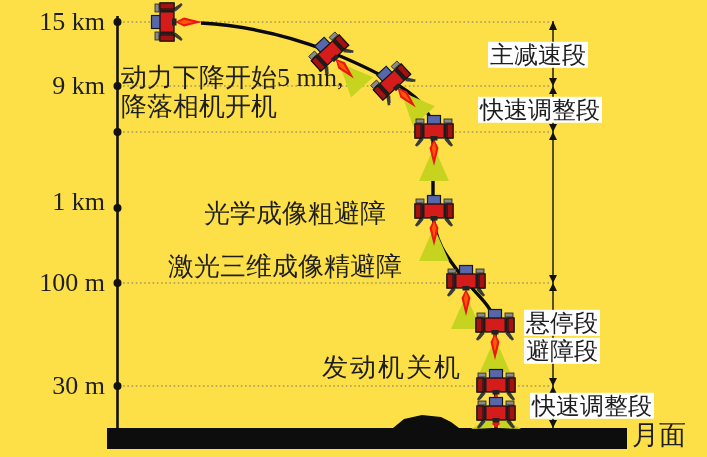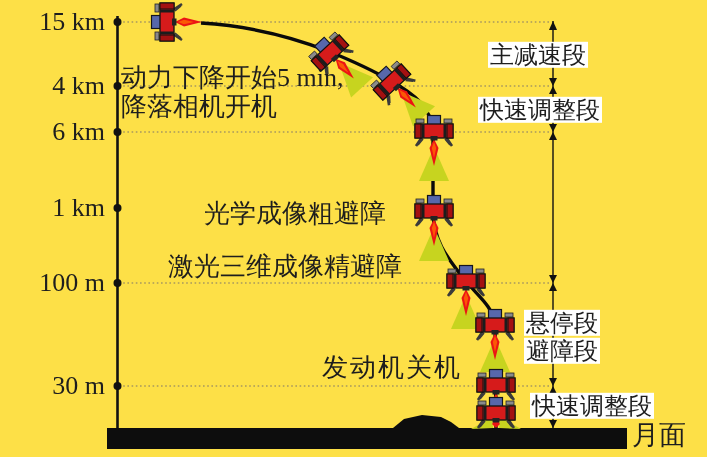--- a/index.html
+++ b/index.html
@@ -133,23 +133,22 @@
     </g>
     <g transform="translate(496,413)">
       <polygon points="-4,4 -25,16 -3,15" fill="#c7d41f"></polygon>
       <polygon points="4,4 25,16 3,15" fill="#c7d41f"></polygon>
       <polygon points="0,5 4,11 0,15 -4,11" fill="#ec1414"></polygon>
       <use href="#lander"></use>
     </g>
   </svg>
 
   <div class="txt axis-label" style="top:7px">15 km</div>
-  <div class="txt axis-label" style="top:71px">4 km</div>
-  <div class="txt axis-label" style="top:117px">6 km</div>
-  <div class="txt axis-label" style="top:193px">1 km</div>
+  <div class="txt axis-label" style="top:71px">9 km</div>
+  <div class="txt axis-label" style="top:187px">1 km</div>
   <div class="txt axis-label" style="top:268px">100 m</div>
   <div class="txt axis-label" style="top:371px">30 m</div>
 
   <div class="txt anno" style="left:121px;top:64px">
     <div>动力下降开始5 min,</div>
     <div>降落相机开机</div>
   </div>
   <div class="txt anno" style="left:204px;top:200px">光学成像粗避障</div>
   <div class="txt anno" style="left:168px;top:253px">激光三维成像精避障</div>
   <div class="txt anno" style="left:322px;top:354px;letter-spacing:2px">发动机关机</div>

